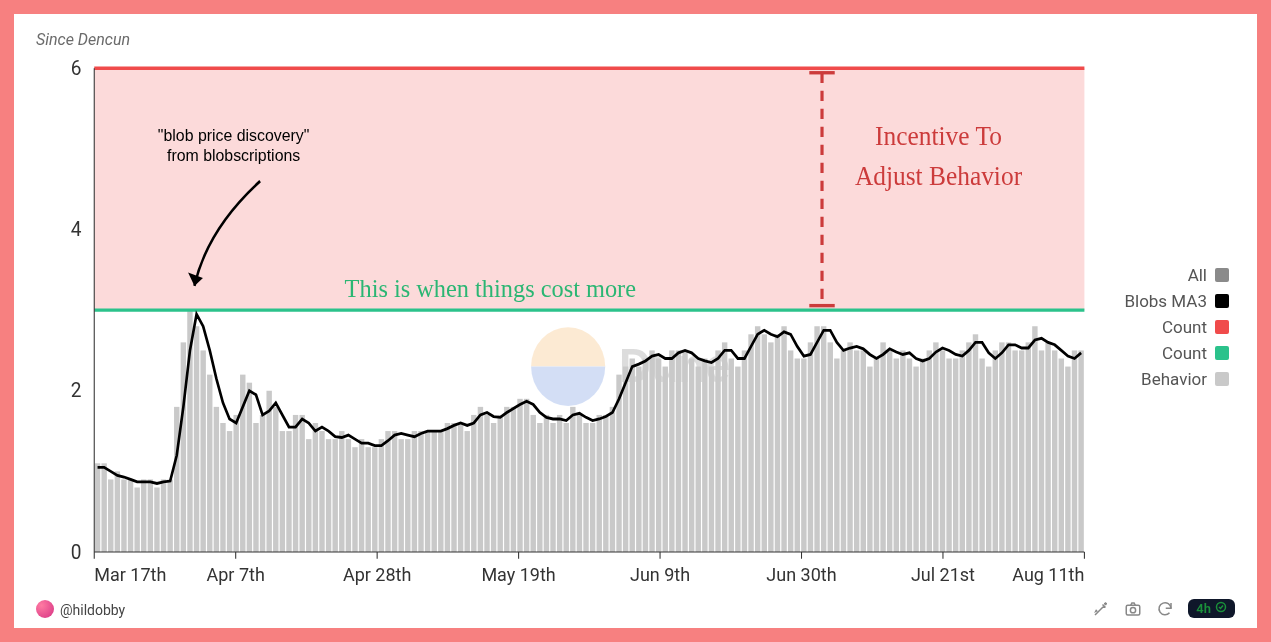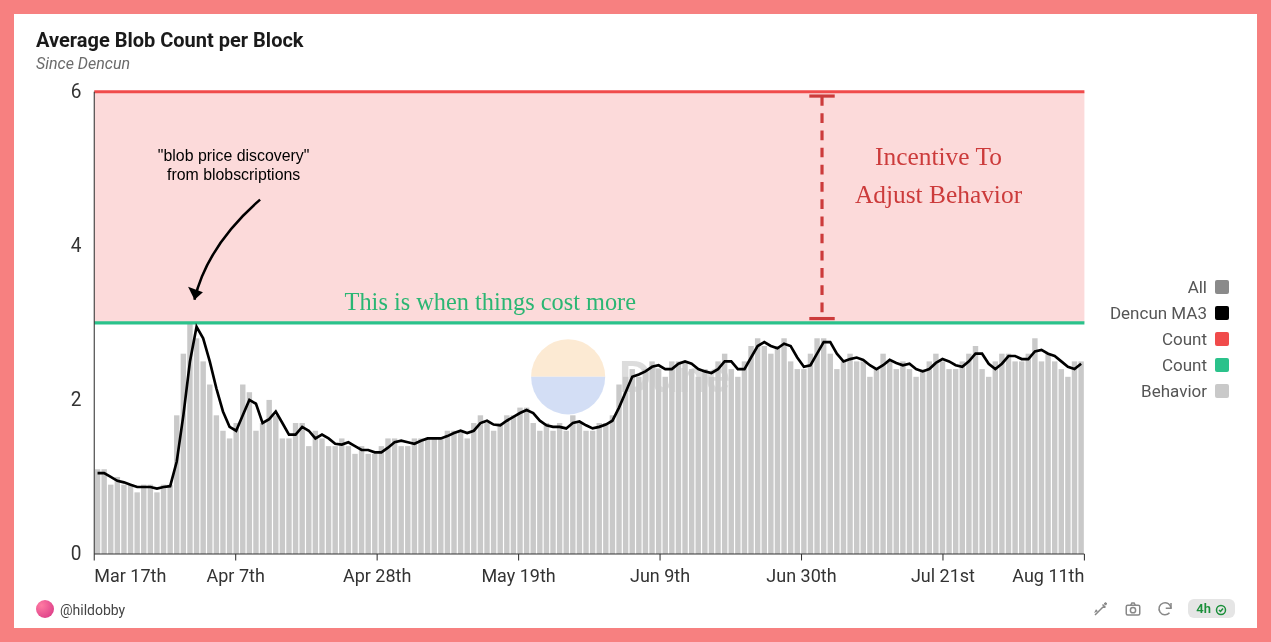--- a/index.html
+++ b/index.html
@@ -80,36 +80,35 @@
   .avatar {
     width: 18px; height: 18px; border-radius: 50%;
     background: radial-gradient(circle at 30% 30%, #ff7aa2, #d63384);
   }
   .footer-right {
     display: flex; align-items: center; gap: 14px;
     color: #888;
   }
   .footer-icon { cursor: pointer; display:flex; align-items:center; }
   .refresh-badge {
-    background: #e5e5e5;
+    background: #0f172a;
     color: #1a8f3a;
     border-radius: 6px;
     padding: 2px 8px;
     font-size: 13px;
     font-weight: 600;
-    display: flex; align-items: flex-end; gap: 4px;
+    display: flex; align-items: flex-start; gap: 4px;
   }
   svg { display:block; }
 </style>
 </head>
 <body>
 
 <div class="outer-frame">
   <div class="inner-card">
-    <div class="title">Average Blob Count per Block</div>
     <div class="subtitle">Since Dencun</div>
 
     <div class="chart-row">
       <div class="chart-box">
         <svg id="chart-svg" viewBox="0 0 1000 480" preserveAspectRatio="none" style="width:100%;height:100%;">
             <rect x="55" y="10" width="935" height="215" fill="#fcdada"></rect>
             <g opacity="0.22">
               <path d="M 467.5 275.1666666666667 a35 35 0 0 1 70 0 z" fill="#f2a23c"></path>
               <path d="M 467.5 275.1666666666667 a35 35 0 0 0 70 0 z" fill="#3b6fd6"></path>
               <text x="550.5" y="289.1666666666667" font-size="42" font-weight="700" fill="#666" font-family="Arial">Dune</text>
@@ -301,21 +300,21 @@
             <text x="852.225" y="78.08333333333331" font-size="24" text-anchor="middle" fill="#cc3b3b" font-family="'Comic Sans MS',cursive">Incentive To</text>
             <text x="852.225" y="113.91666666666669" font-size="24" text-anchor="middle" fill="#cc3b3b" font-family="'Comic Sans MS',cursive">Adjust Behavior</text>
           </svg>
       </div>
       <div class="legend">
         <div class="legend-item">
           <span>All</span>
           <span class="swatch" style="background:#8a8a8a"></span>
         </div>
         <div class="legend-item">
-          <span>Dencun MA3</span>
+          <span>Blobs MA3</span>
           <span class="swatch" style="background:#000000"></span>
         </div>
         <div class="legend-item">
           <span>Count</span>
           <span class="swatch" style="background:#f04b4b"></span>
         </div>
         <div class="legend-item">
           <span>Count</span>
           <span class="swatch" style="background:#2bc28b"></span>
         </div>

